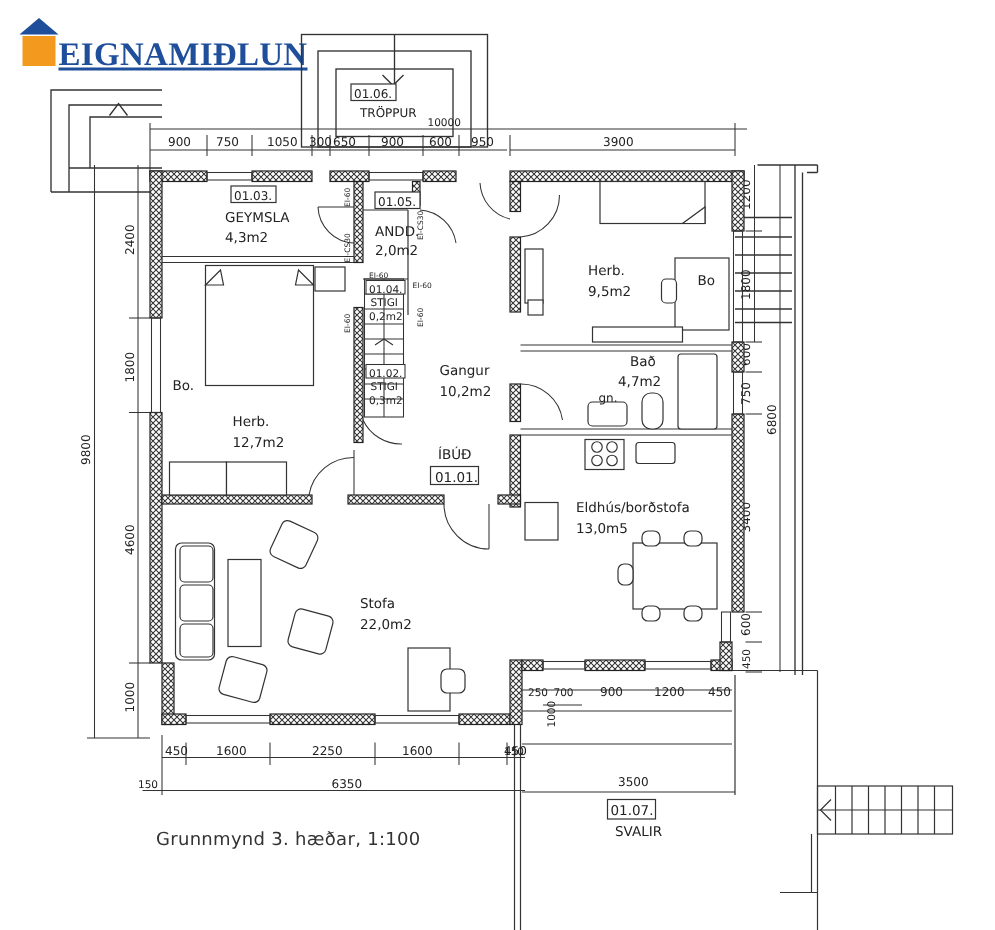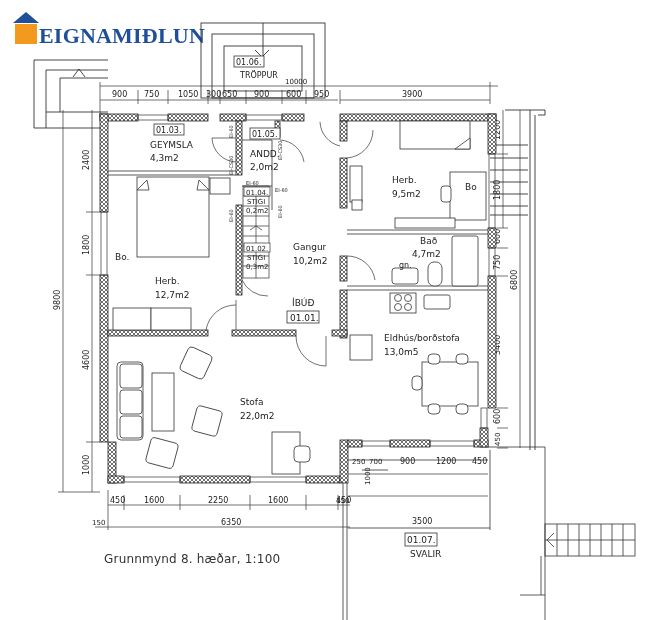--- a/index.html
+++ b/index.html
@@ -4,21 +4,21 @@
 <style>
   html, body { margin: 0; padding: 0; background: #ffffff; }
   body { width: 663px; height: 620px; position: relative; overflow: hidden;
          font-family: "Liberation Sans", sans-serif; color: #222; }
   .logo { position: absolute; left: 10px; top: 12px; width: 190px; height: 40px; }
   .logo .roof { position: absolute; left: 3px; top: 0; width: 0; height: 0;
                 border-left: 13px solid transparent; border-right: 13px solid transparent;
                 border-bottom: 11px solid #1f4e9a; }
   .logo .box { position: absolute; left: 5px; top: 12px; width: 22px; height: 20px; background: #f39a1e; }
   .logo .name { position: absolute; left: 29px; top: 12px; font-family: "Liberation Serif", serif;
-                font-weight: bold; font-size: 22px; color: #1f4e9a; letter-spacing: 0.2px; line-height: 24px; }
+                font-weight: bold; font-size: 22px; color: #1f4e9a; letter-spacing: 0.2px; line-height: 24px; text-decoration: underline; }
   svg.plan { position: absolute; left: 0; top: 0; }
   svg text { font-family: "DejaVu Sans", sans-serif; fill: #222; }
   .caption { position: absolute; left: 104px; top: 552px; font-family: "DejaVu Sans", sans-serif;
              font-size: 12px; color: #333; letter-spacing: 0.2px; }
 </style>
 </head>
 <body>
 
 <div class="logo">
   <div class="roof"></div>
@@ -383,13 +383,13 @@
     <text transform="translate(233,138) rotate(-90)">EI-60</text>
     <text transform="translate(233,175) rotate(-90)">EI-CS30</text>
     <text transform="translate(282,160) rotate(-90)">EI-CS30</text>
     <text x="246" y="185">EI-60</text>
     <text x="275" y="192">EI-60</text>
     <text transform="translate(233,222) rotate(-90)">EI-60</text>
     <text transform="translate(282,218) rotate(-90)">EI-60</text>
   </g>
 </svg>
 
-<div class="caption">Grunnmynd 8. hæðar, 1:100</div>
+<div class="caption">Grunnmynd 3. hæðar, 1:100</div>
 
 </body></html>

